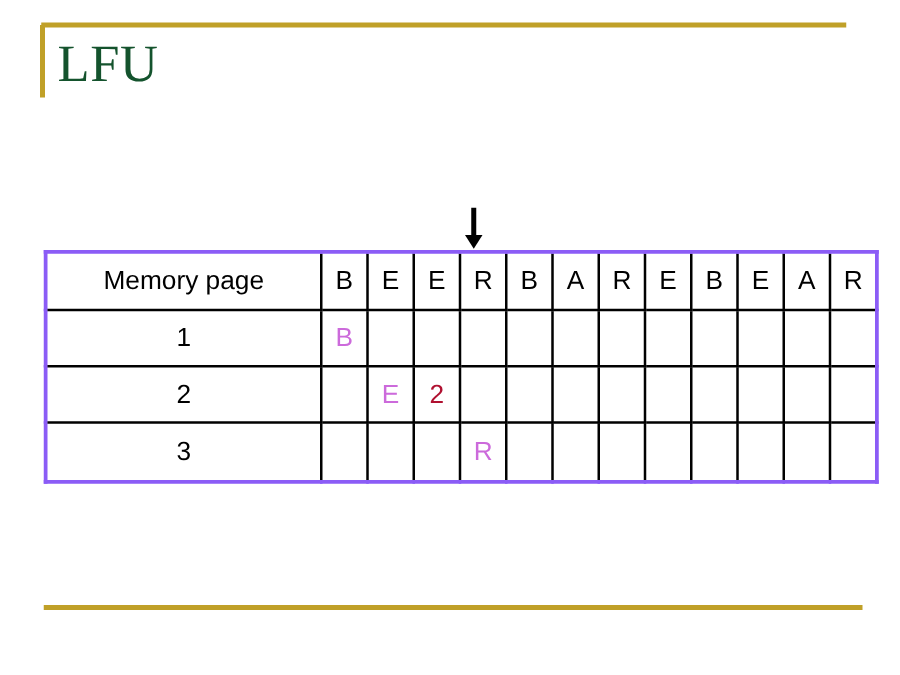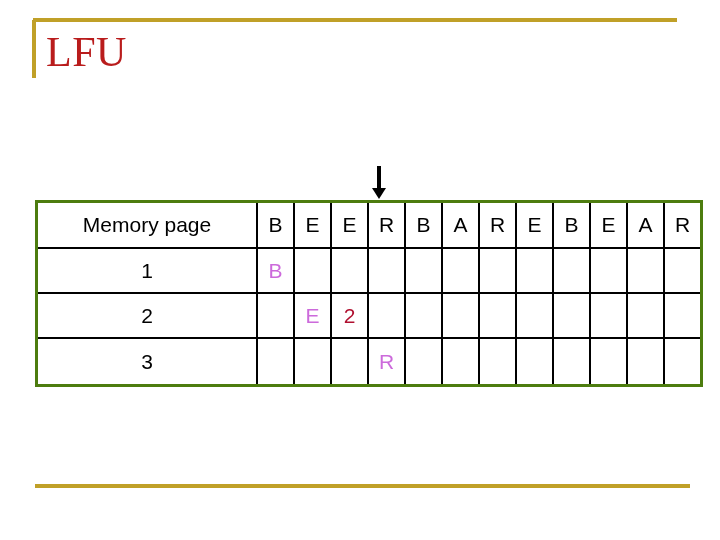--- a/index.html
+++ b/index.html
@@ -79,21 +79,21 @@
     font-family: "Liberation Sans", sans-serif;
     font-size: 21px;
     color: #000000;
     height: 43px;
   }
   #memory-table tr:first-child td { height: 44px; }
   #memory-table tr:last-child td { height: 45px; }
 
   
   #memory-table {
-    border: 3px solid #4d7c0f;
+    border: 3px solid #8b5cf6;
   }
 
   td.label-col {
     width: 218px;
   }
   td.seq-col {
     width: 35px;
   }
   td.head-letter {
     font-size: 22px;
@@ -102,21 +102,21 @@
     font-size: 22px;
   }
 </style>
 </head>
 <body>
 
 <div id="slide-top-rule" style="background: rgb(192, 160, 40);"></div>
 <div id="slide-left-rule" style="background: rgb(192, 160, 40);"></div>
 <div id="slide-bottom-rule" style="background: rgb(192, 160, 40);"></div>
 
-<div id="slide-title" style="color: #b91c1c;">LFU</div>
+<div id="slide-title" style="color: #14532d;">LFU</div>
 
 <svg id="pointer-arrow" viewBox="0 0 18 34">
   <rect x="7" y="0" width="4" height="24" fill="#000000"></rect>
   <polygon points="2,22 16,22 9,33" fill="#000000"></polygon>
 </svg>
 
 <table id="memory-table">
   <tbody>
     <tr>
       <td class="label-col">Memory page</td>

